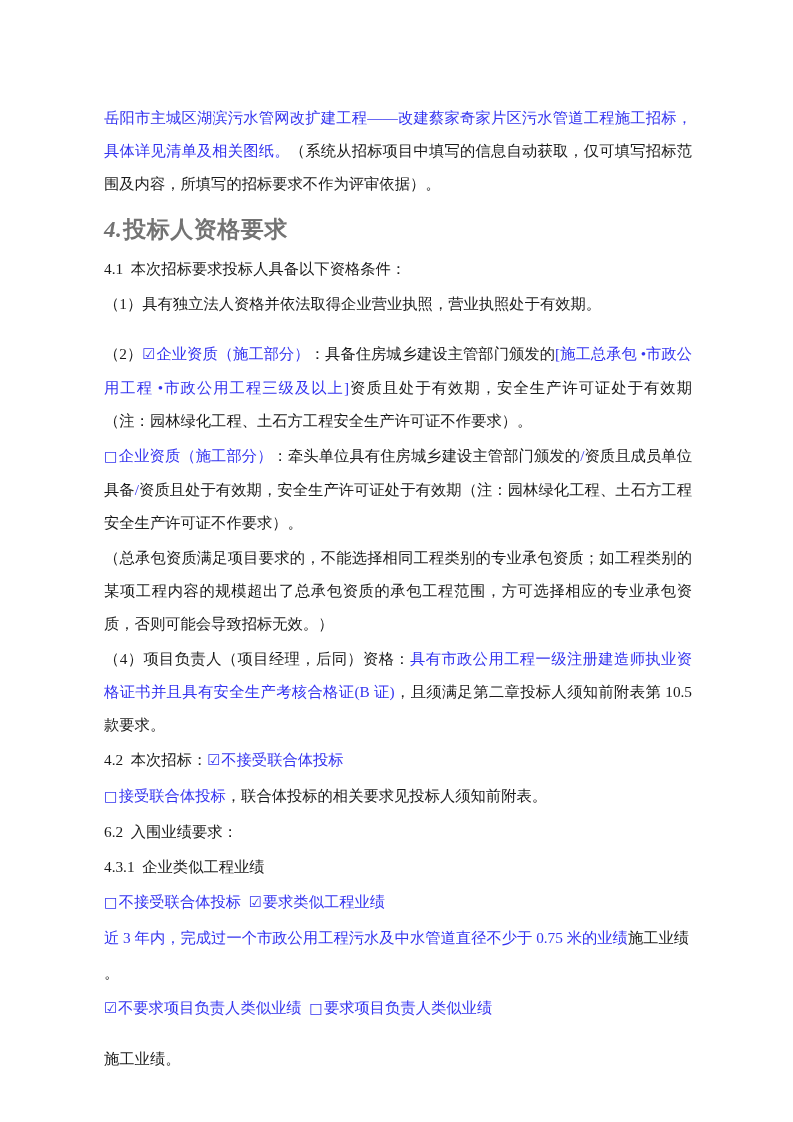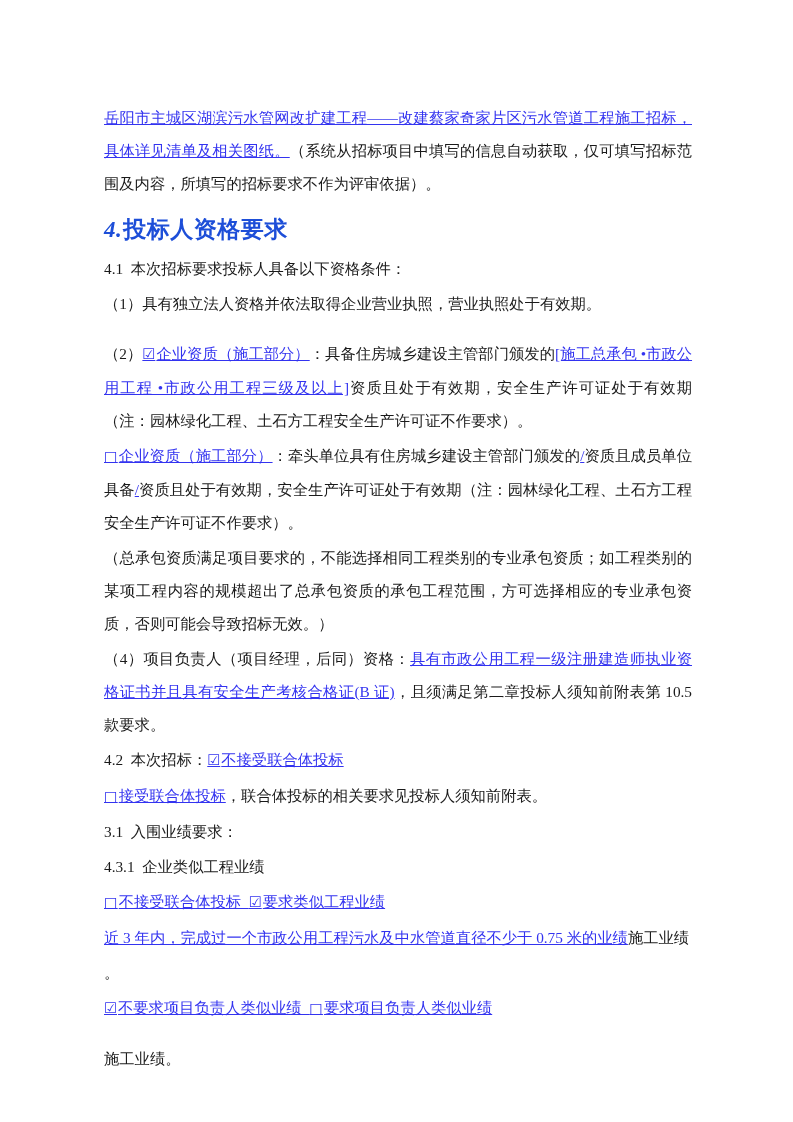--- a/index.html
+++ b/index.html
@@ -19,33 +19,33 @@
     font-size: 15.3px;
     color: var(--black, #1a1a1a);
   }
   .doc-par {
     margin: 2px 0 0 0;
     line-height: 33px;
     text-align: justify;
   }
   .doc-par.gap { margin-top: 17px; }
   .run { white-space: pre-wrap; }
-  .blue { color: var(--blue, #3333f0); text-decoration: underline; }
+  .blue { color: var(--blue, #3333f0); }
   .black { color: var(--black, #1a1a1a); }
   .cb {
     font-family: "DejaVu Sans", sans-serif;
     font-size: 14.5px;
     margin-right: 1px;
   }
   .doc-heading {
     margin: 14px 0 7px 0;
     font-size: 23px;
     line-height: 30px;
     font-weight: bold;
-    color: #1d4ed8;
+    color: #737373;
     font-family: "Liberation Sans", "DejaVu Sans", sans-serif;
     letter-spacing: 0.5px;
   }
   .hnum {
     font-family: "Liberation Serif", "DejaVu Serif", serif;
     font-style: italic;
     font-weight: bold;
     margin-right: 1px;
   }
 </style>
@@ -59,21 +59,21 @@
   <h1 class="doc-heading"><span class="hnum">4.</span><span>投标人资格要求</span></h1>
   <div>
       <p class="doc-par"><span class="run black">4.1  本次招标要求投标人具备以下资格条件：</span></p>
       <p class="doc-par"><span class="run black">（1）具有独立法人资格并依法取得企业营业执照，营业执照处于有效期。</span></p>
       <p class="doc-par gap"><span class="run black">（2）</span><span class="cb blue">☑</span><span class="run blue">企业资质（施工部分）</span><span class="run black">：具备住房城乡建设主管部门颁发的</span><span class="run blue">[施工总承包 •市政公用工程 •市政公用工程三级及以上]</span><span class="run black">资质且处于有效期，安全生产许可证处于有效期（注：园林绿化工程、土石方工程安全生产许可证不作要求）。</span></p>
       <p class="doc-par"><span class="cb blue">□</span><span class="run blue">企业资质（施工部分）</span><span class="run black">：牵头单位具有住房城乡建设主管部门颁发的</span><span class="run blue">/</span><span class="run black">资质且成员单位具备</span><span class="run blue">/</span><span class="run black">资质且处于有效期，安全生产许可证处于有效期（注：园林绿化工程、土石方工程安全生产许可证不作要求）。</span></p>
       <p class="doc-par"><span class="run black">（总承包资质满足项目要求的，不能选择相同工程类别的专业承包资质；如工程类别的某项工程内容的规模超出了总承包资质的承包工程范围，方可选择相应的专业承包资质，否则可能会导致招标无效。）</span></p>
       <p class="doc-par"><span class="run black">（4）项目负责人（项目经理，后同）资格：</span><span class="run blue">具有市政公用工程一级注册建造师执业资格证书并且具有安全生产考核合格证(B 证)</span><span class="run black">，且须满足第二章投标人须知前附表第 10.5 款要求。</span></p>
       <p class="doc-par"><span class="run black">4.2  本次招标：</span><span class="cb blue">☑</span><span class="run blue">不接受联合体投标</span></p>
       <p class="doc-par"><span class="cb blue">□</span><span class="run blue">接受联合体投标</span><span class="run black">，联合体投标的相关要求见投标人须知前附表。</span></p>
-      <p class="doc-par"><span class="run black">3.1  入围业绩要求：</span></p>
+      <p class="doc-par"><span class="run black">6.2  入围业绩要求：</span></p>
       <p class="doc-par"><span class="run black">4.3.1  企业类似工程业绩</span></p>
       <p class="doc-par"><span class="cb blue">□</span><span class="run blue">不接受联合体投标  </span><span class="cb blue">☑</span><span class="run blue">要求类似工程业绩</span></p>
       <p class="doc-par"><span class="run blue">近 3 年内，完成过一个市政公用工程污水及中水管道直径不少于 0.75 米的业绩</span><span class="run black">施工业绩</span></p>
       <p class="doc-par"><span class="run black">。</span></p>
       <p class="doc-par"><span class="cb blue">☑</span><span class="run blue">不要求项目负责人类似业绩  </span><span class="cb blue">□</span><span class="run blue">要求项目负责人类似业绩</span></p>
       <p class="doc-par gap"><span class="run black">施工业绩。</span></p>
     </div>
 </main>
 
 </body></html>

